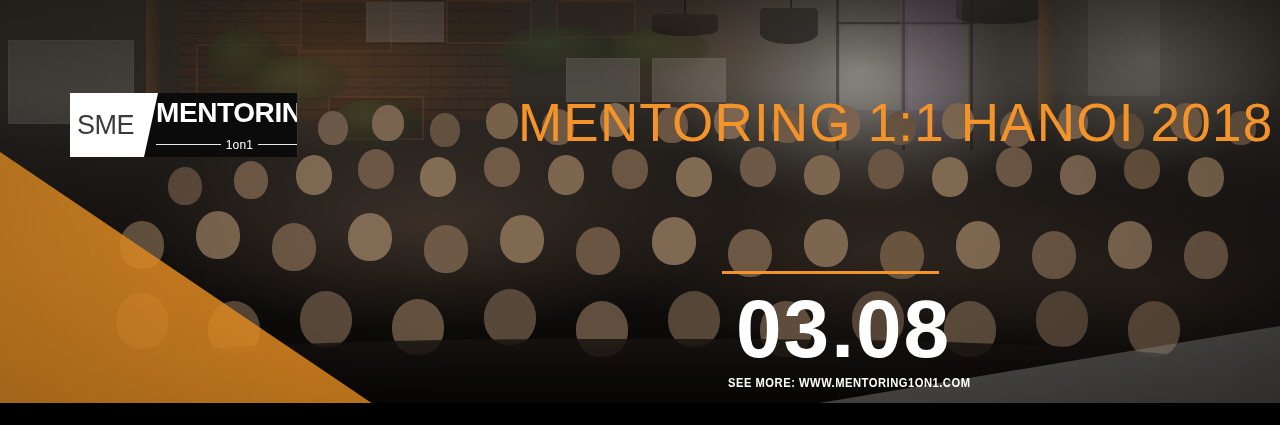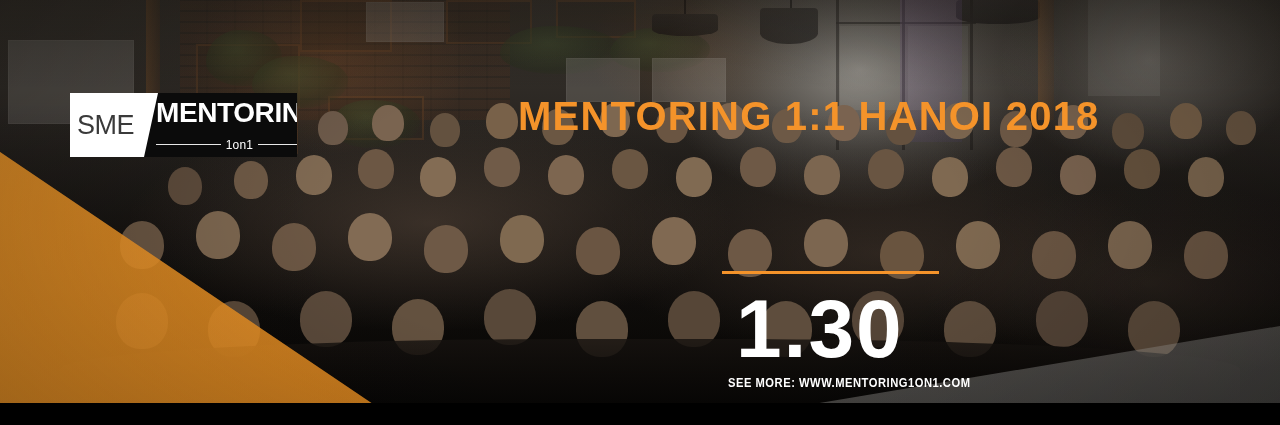--- a/index.html
+++ b/index.html
@@ -202,22 +202,22 @@
     line-height: 1;
     letter-spacing: 0.2px;
   }
 
   
   .headline {
     position: absolute;
     left: 518px;
     top: 96px;
     z-index: 6;
-    font-size: 40px;
-    font-weight: 700;
+    font-size: 53px;
+    font-weight: 400;
     letter-spacing: 1.2px;
     color: #f4932a;
     line-height: 1;
     white-space: nowrap;
   }
 
   .subhead {
     position: absolute;
     left: 600px;
     top: 212px;
@@ -417,17 +417,17 @@
         <div class="logo-rule"></div>
       </div>
     </div>
   </div>
 
   <div class="headline">MENTORING 1:1 HANOI 2018</div>
 
 
   <div class="divider"></div>
 
-  <div class="date">1.30</div>
+  <div class="date">03.08</div>
 
   <div class="seemore">SEE MORE: WWW.MENTORING1ON1.COM</div>
 
 </div>
 
 </body></html>

